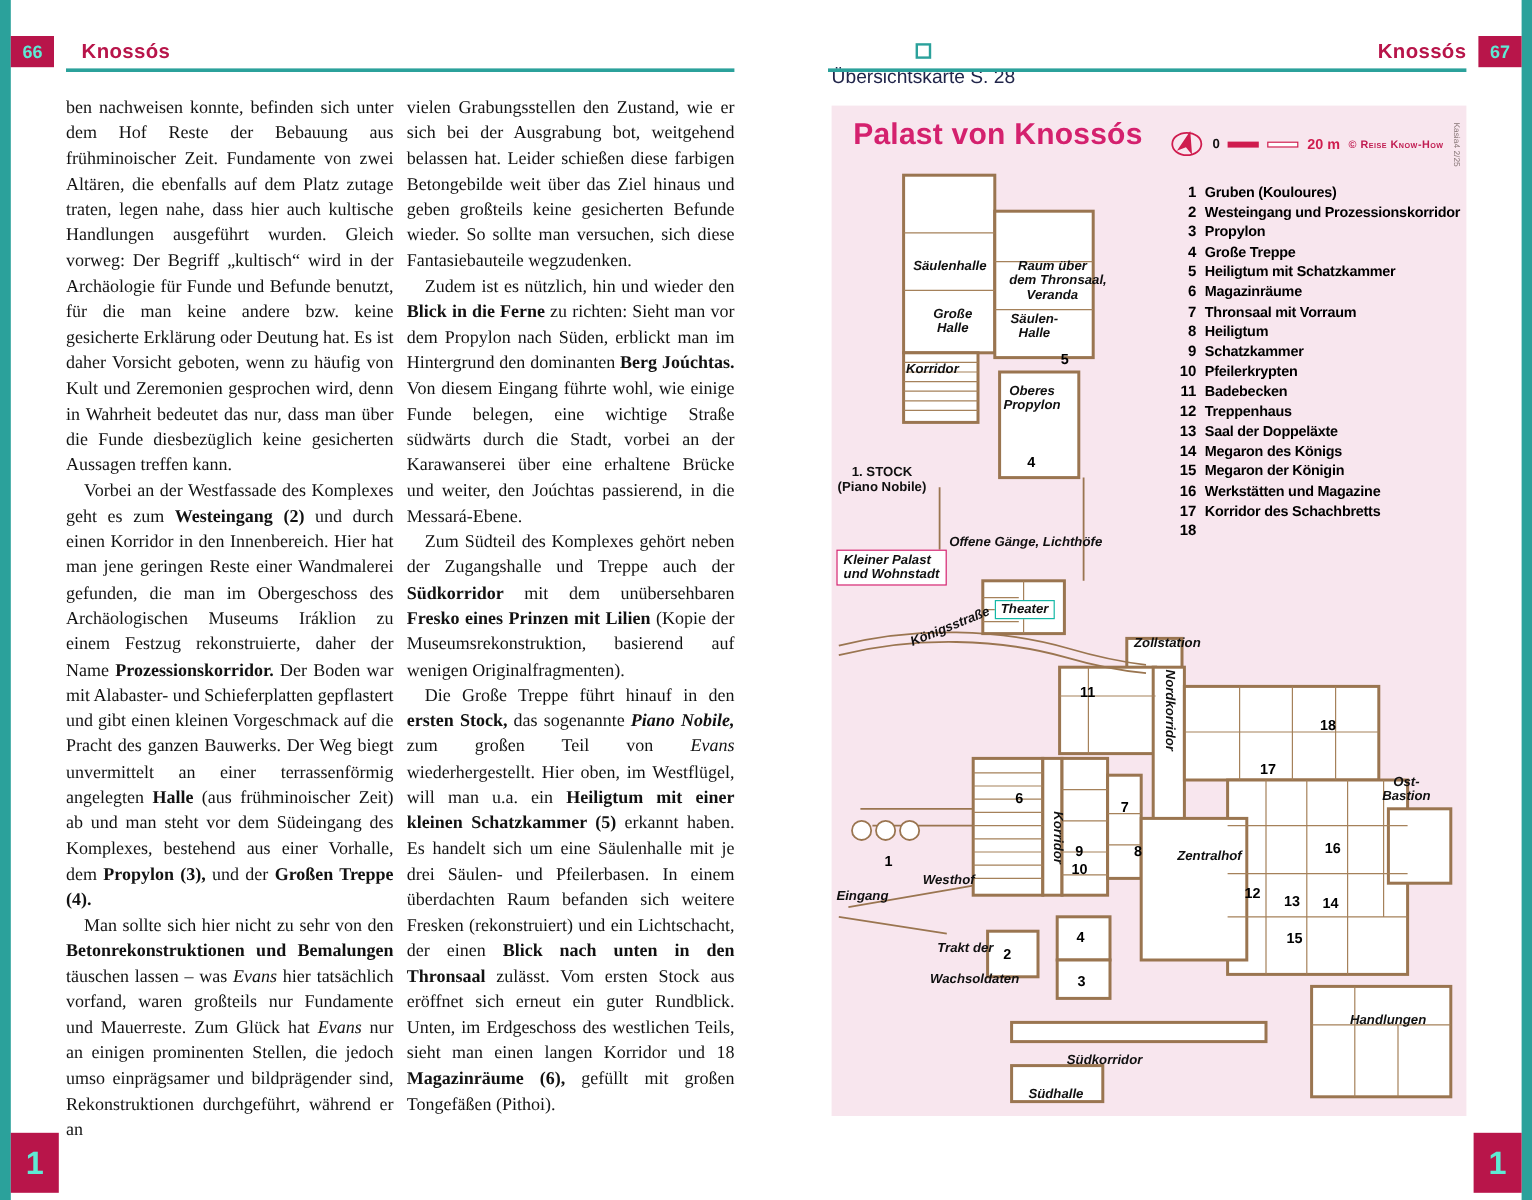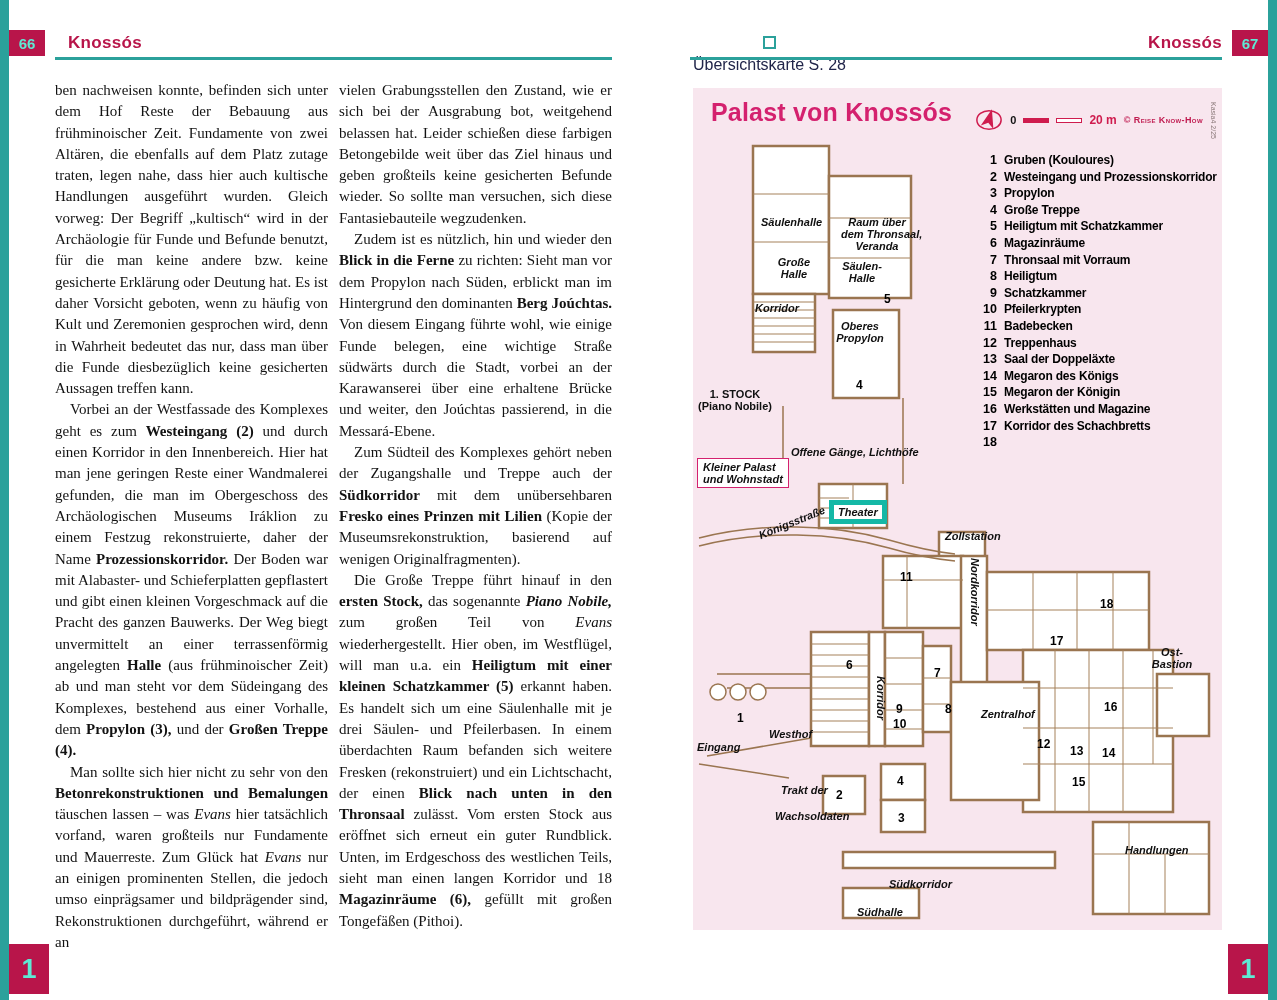--- a/index.html
+++ b/index.html
@@ -56,21 +56,21 @@
 
   .legend{position:absolute;left:284px;top:64px;width:242px;z-index:3;}
   .lrow{display:flex;align-items:flex-start;line-height:16.6px;}
   .lnum{width:20px;text-align:right;font-weight:bold;font-size:12.5px;flex:none;}
   .ltxt{margin-left:7px;font-weight:bold;font-size:12px;letter-spacing:-0.2px;}
 
   .ml{position:absolute;font-size:11px;font-weight:bold;font-style:italic;color:#101010;
       white-space:nowrap;line-height:12px;z-index:2;}
   .ml.center{text-align:center;}
   .ml.caps{font-style:normal;}
-  .ml.boxed{font-style:italic;background:#fff;border:5px solid #14b8a6;padding:1px 4px;}
+  .ml.boxed{font-style:italic;background:#fff;border:1px solid #14b8a6;padding:1px 4px;}
   .ml.boxed-red{font-style:italic;background:#fff;border:1.5px solid #d4216e;padding:2px 5px;}
   .mn{position:absolute;font-size:12px;font-weight:bold;color:#000;z-index:2;}
 </style>
 </head>
 <body>
 
 <div class="spread">
 
   <div class="edge left"></div>
   <div class="edge right"></div>

